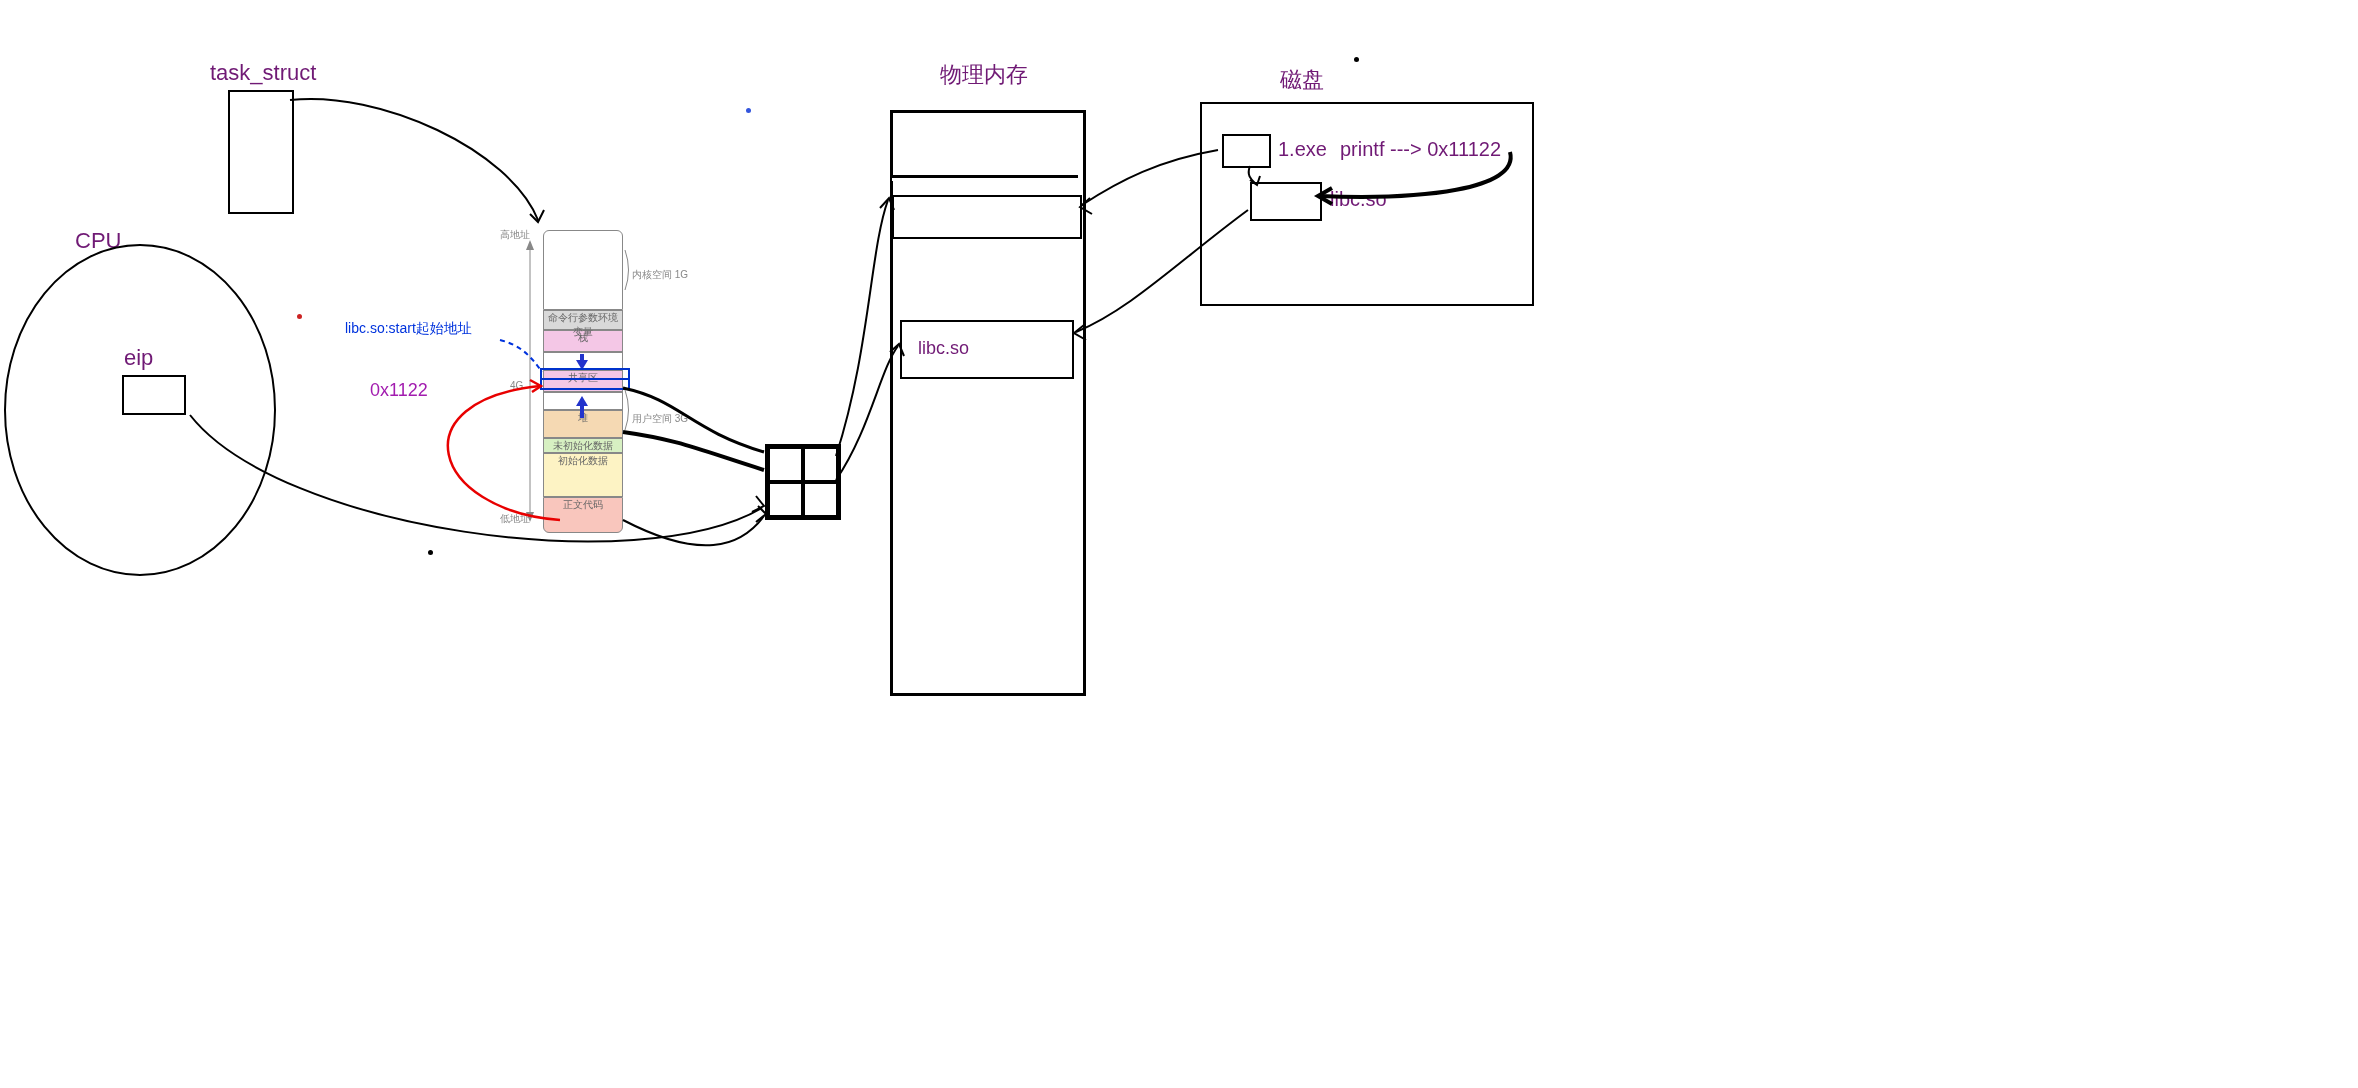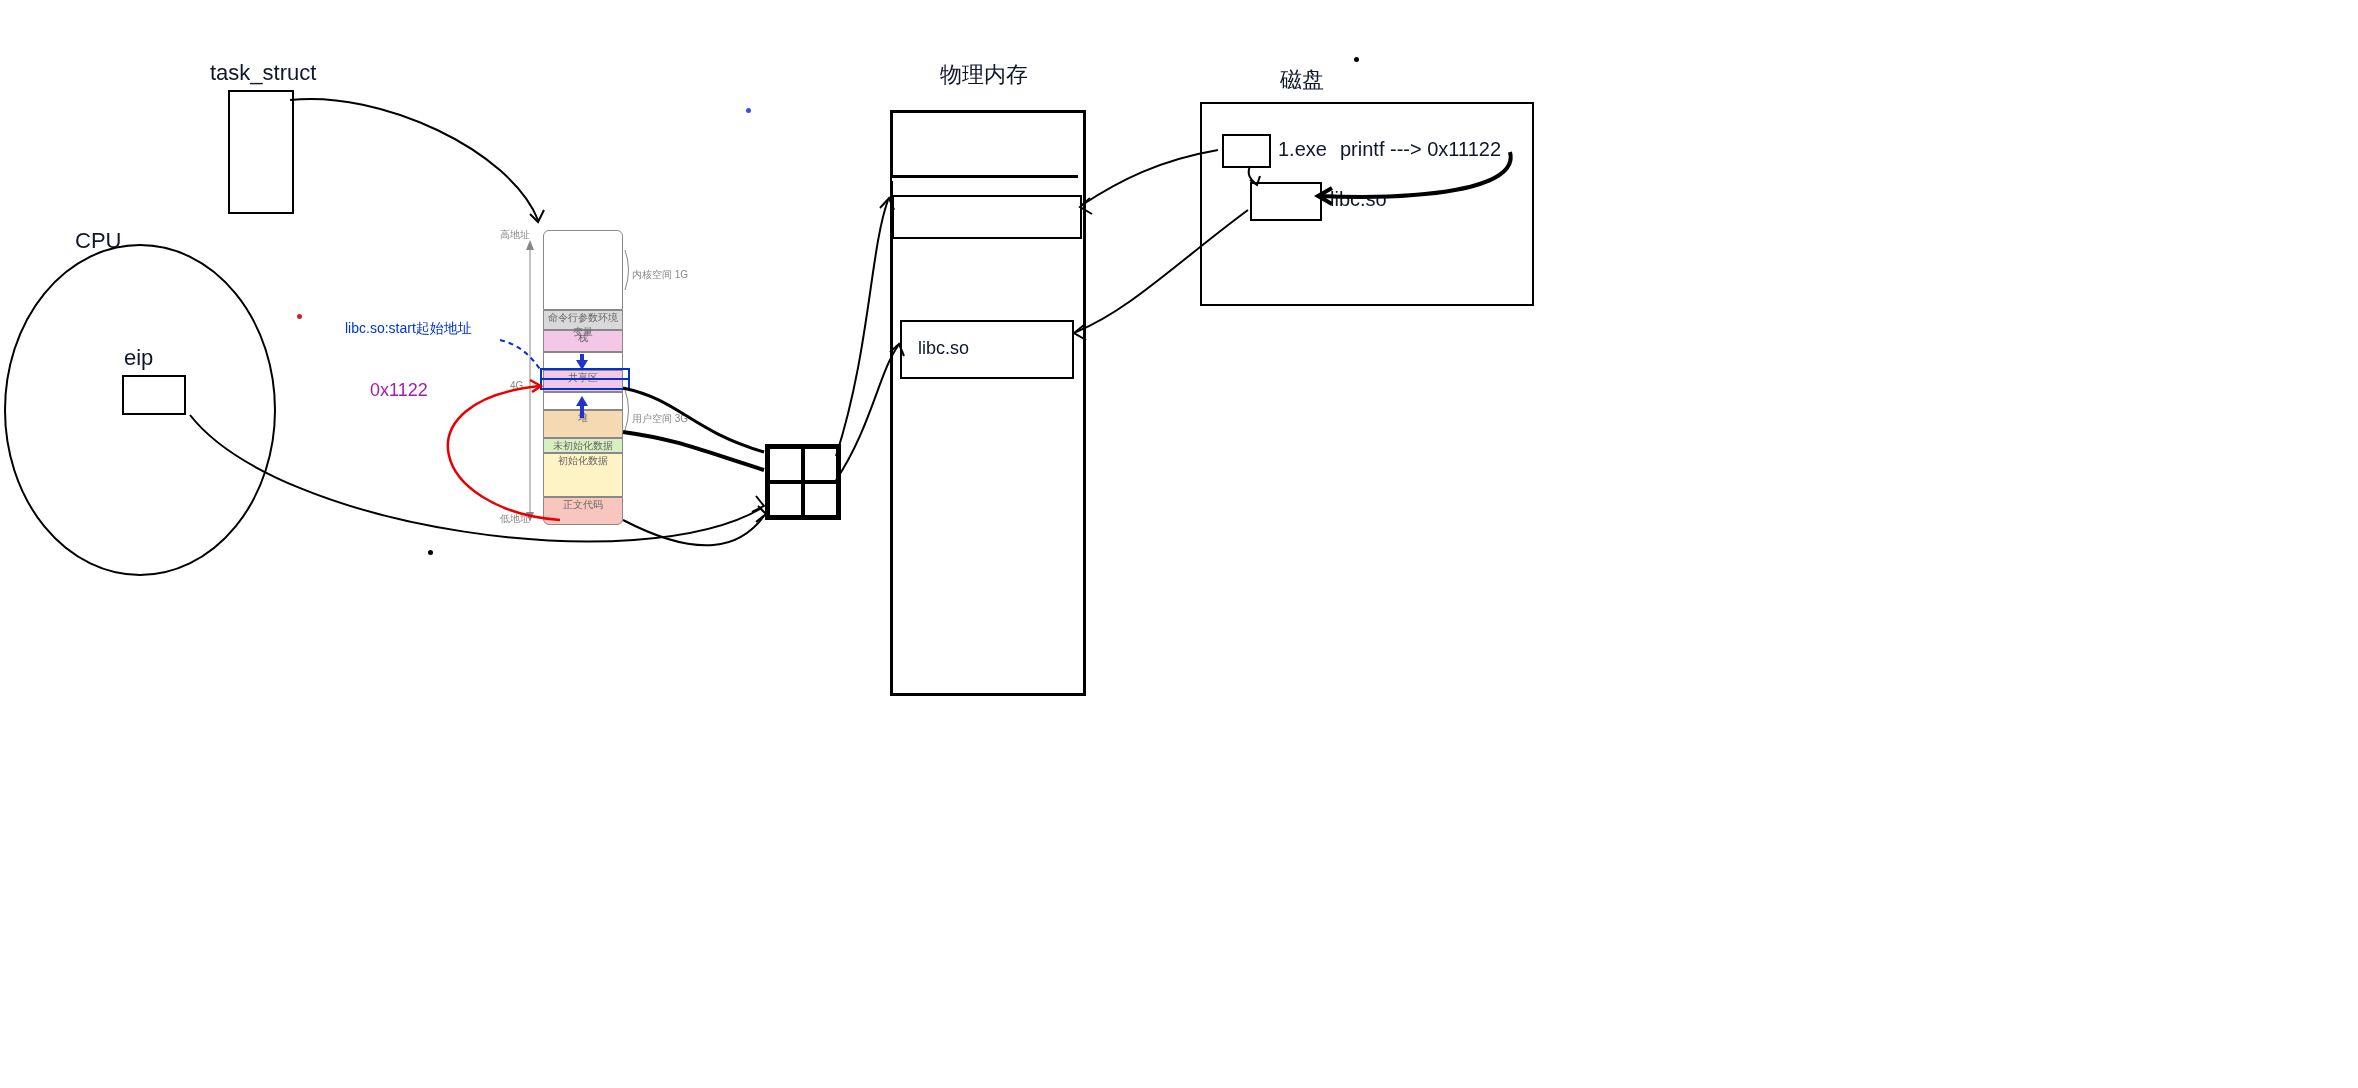--- a/index.html
+++ b/index.html
@@ -7,21 +7,21 @@
     padding: 0;
     font-family: "Microsoft YaHei", Arial, sans-serif;
     background: #ffffff;
     position: relative;
     width: 2358px;
     height: 1088px;
   }
   .label {
     position: absolute;
     font-size: 22px;
-    color: #0f172a;
+    color: #701a75;
   }
   .box {
     position: absolute;
     border: 2px solid #000;
     background: #fff;
   }
   .heavy-box {
     position: absolute;
     border: 3px solid #000;
     background: #fff;
@@ -93,21 +93,21 @@
 
   <div class="mem-cell" style="height:80px; border-radius:6px 6px 0 0; background:#fff;"></div>
   <div class="mem-cell" style="height:20px; background:#d9d9d9;">命令行参数环境变量</div>
   <div class="mem-cell" style="height:22px; background:#f4c7e6;">栈</div>
   <div class="mem-cell" style="height:18px; background:#fff;"></div>
   <div class="mem-cell" style="height:22px; background:#f4c7e6;">共享区</div>
   <div class="mem-cell" style="height:18px; background:#fff;"></div>
   <div class="mem-cell" style="height:28px; background:#f5d9b3;">堆</div>
   <div class="mem-cell" style="height:15px; background:#d7f0c2;">未初始化数据</div>
   <div class="mem-cell" style="height:44px; background:#fdf3c4;">初始化数据</div>
-  <div class="mem-cell" style="height:28px; background:#f9c6bd; border-radius:0 0 6px 6px;">正文代码</div>
+  <div class="mem-cell" style="height:36px; background:#f9c6bd; border-radius:0 0 6px 6px;">正文代码</div>
 </div>
 
 <div class="mem-side-label" style="left:500px; top:228px;">高地址</div>
 <div class="mem-side-label" style="left:500px; top:512px;">低地址</div>
 <div class="mem-side-label" style="left:510px; top:380px;">4G</div>
 <div class="mem-side-label" style="left:632px; top:268px;text-align:center;">内核空间 1G</div>
 <div class="mem-side-label" style="left:632px; top:412px;">用户空间 3G</div>
 
 <svg class="overlay">
 

